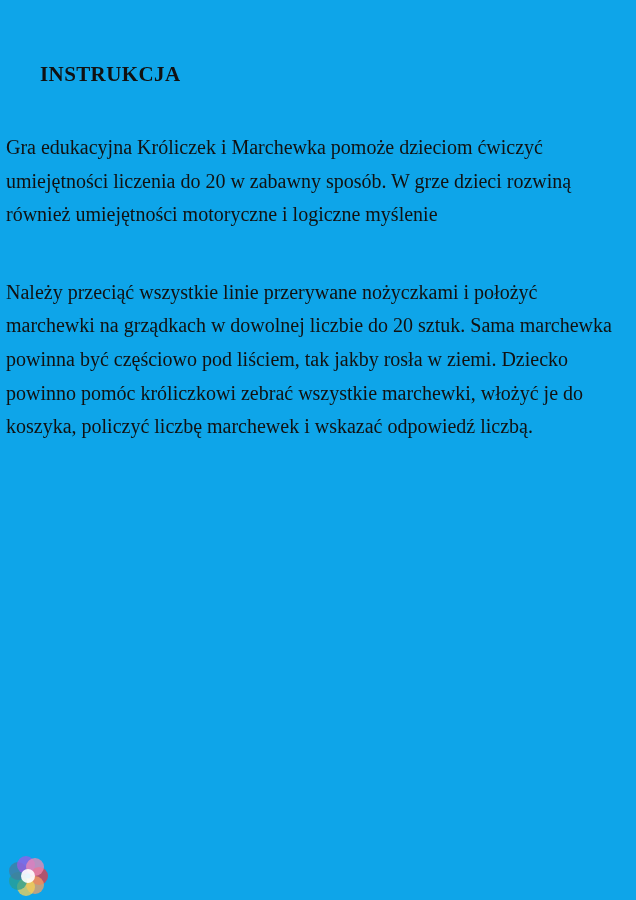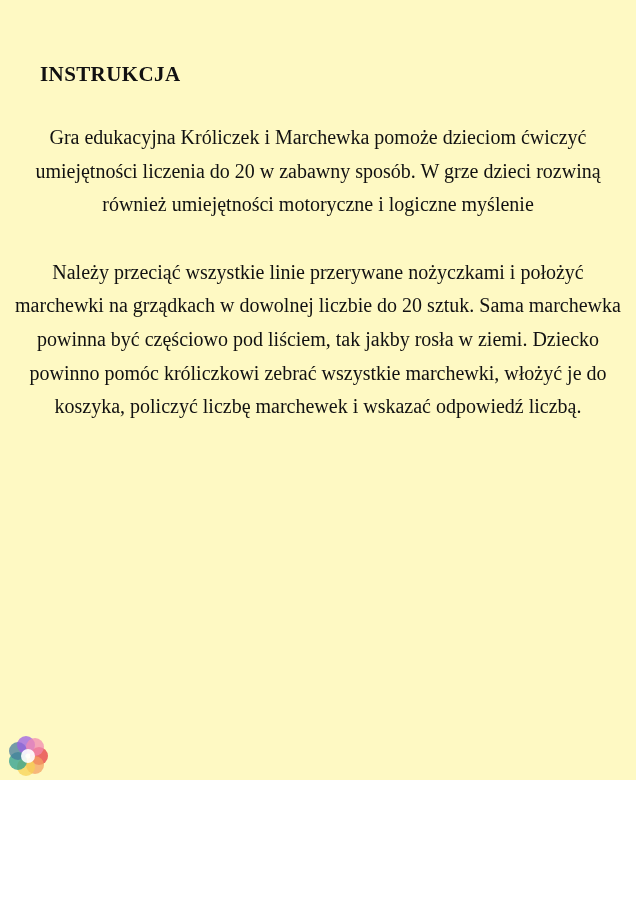--- a/index.html
+++ b/index.html
@@ -9,36 +9,36 @@
   body {
     width: 636px;
     height: 900px;
     background: #ffffff;
     font-family: "Liberation Serif", serif;
     color: #111111;
   }
   .page {
     position: relative;
     width: 636px;
-    height: 780px;
+    height: 900px;
     overflow: hidden;
-    background: #fef9c3;
+    background: #0ea5e9;
   }
   .title {
     font-weight: bold;
     font-size: 21px;
     letter-spacing: 0.4px;
     margin: 0;
     padding: 62px 0 0 40px;
   }
   .para {
     font-size: 20px;
     line-height: 1.68;
-    text-align: center;
-    margin: 34px 6px 0 6px;
+    text-align: left;
+    margin: 44px 6px 0 6px;
   }
   .logo {
     position: absolute;
     left: 6px;
     bottom: 0px;
     width: 48px;
     height: 46px;
   }
   .logo span {
     position: absolute;

